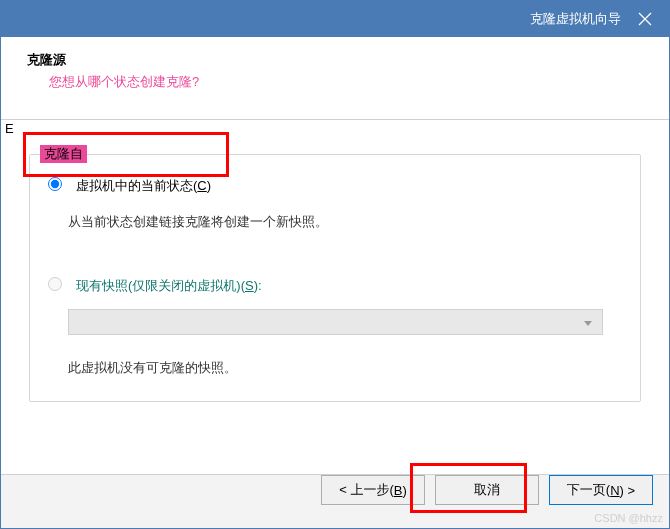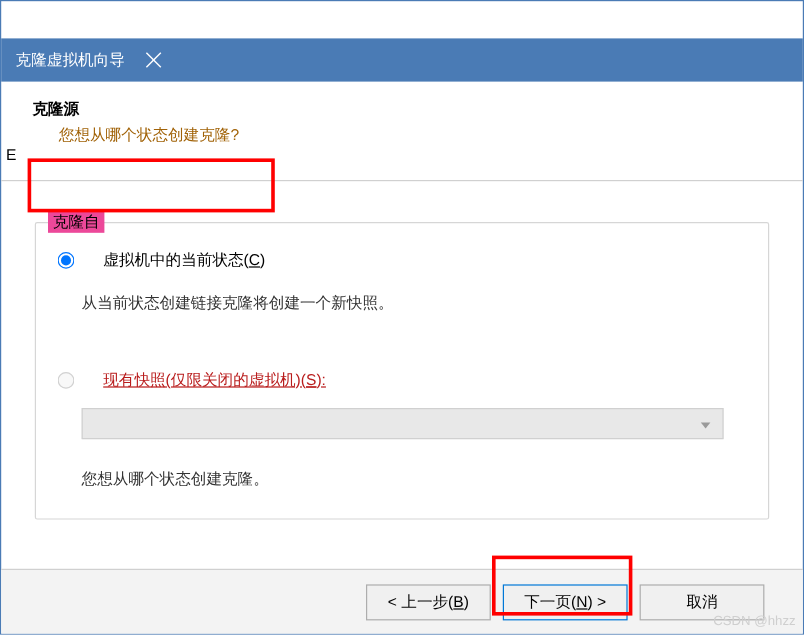--- a/index.html
+++ b/index.html
@@ -1,37 +1,37 @@
 <!DOCTYPE html>
 <html><head>
   <meta charset="utf-8">
   <style>
     * { box-sizing: border-box; margin: 0; padding: 0; }
     html, body { width: 670px; height: 529px; font-family: "Microsoft YaHei", "Segoe UI", Tahoma, sans-serif; font-size: 13px; background: #f0f0f0; overflow: hidden; }
     .window { width: 670px; height: 529px; position: relative; background: #fff; border: 1px solid #4a7bb5; }
-    .titlebar { height: 36px; background: #4a7bb5; color: #fff; display: flex; align-items: center; justify-content: flex-start; padding-left: 12px; font-size: 13px; margin-top: 31px; }
+    .titlebar { height: 36px; background: #4a7bb5; color: #fff; display: flex; align-items: center; justify-content: flex-end; padding-left: 12px; font-size: 13px; }
     .titlebar .title { }
     .close-btn { width: 48px; height: 36px; display: flex; align-items: center; justify-content: center; cursor: pointer; }
     .close-btn svg { width: 14px; height: 14px; }
     .header { padding: 14px 26px 28px 26px; border-bottom: 1px solid #d0d0d0; }
     .header .h1 { font-weight: bold; font-size: 13px; color: #000; margin-bottom: 4px; }
-    .header .h2 { font-size: 13px; color: #a16207; padding-left: 22px; }
+    .header .h2 { font-size: 13px; color: #ec4899; padding-left: 22px; }
     .body { padding: 18px 28px 0 28px; position: relative; height: 374px; }
     .groupbox { position: relative; border: 1px solid #d6d6d6; border-radius: 2px; padding: 22px 16px 24px 16px; margin-top: 16px; }
     .groupbox .legend { position: absolute; top: -10px; left: 10px; background: #ec4899; padding: 0 4px; font-size: 13px; color: #000; }
-    .radio-row { display: flex; align-items: center; gap: 24px; font-size: 13px; margin-left: 2px; }
+    .radio-row { display: flex; gap: 14px; font-size: 13px; margin-left: 2px; }
     .radio-row .acctext .u { text-decoration: underline; }
     input[type=radio] { width: 14px; height: 14px; }
     .sub { margin-left: 22px; margin-top: 18px; color: #333; font-size: 13px; }
     .option2 { margin-top: 46px; }
-    .option2 .radio-row label { color: #b91c1c; text-decoration: underline; }
+    .option2 .radio-row label { color: #0f766e; }
     .dropdown { margin-left: 22px; margin-top: 14px; width: 535px; height: 26px; background: #e8e8e8; border: 1px solid #d0d0d0; position: relative; }
     .dropdown::after { content: ""; position: absolute; right: 10px; top: 11px; border-left: 4px solid transparent; border-right: 4px solid transparent; border-top: 5px solid #9a9a9a; }
     .no-snap { margin-left: 22px; margin-top: 24px; color: #333; font-size: 13px; }
-    .footer { position: absolute; left: 0; right: 0; bottom: 0; height: 54px; border-top: 1px solid #d0d0d0; background: #f3f3f3; display: flex; align-items: center; justify-content: flex-end; padding-right: 32px; gap: 10px; }
+    .footer { position: absolute; left: 0; right: 0; bottom: 0; height: 54px; border-top: 1px solid #d0d0d0; background: #f3f3f3; display: flex; align-items: flex-start; justify-content: flex-end; padding-right: 16px; gap: 10px; }
     .btn { width: 104px; height: 30px; border: 1px solid #adadad; background: #f0f0f0; font-size: 13px; color: #000; display: flex; align-items: center; justify-content: center; cursor: pointer; }
     .btn .u { text-decoration: underline; }
     .btn.primary { border: 1px solid #0078d7; }
     .hl-red1 { position: absolute; left: 22px; top: 131px; width: 206px; height: 45px; border: 3px solid #ff0000; pointer-events: none; }
     .hl-red2 { position: absolute; left: 409px; top: 462px; width: 117px; height: 50px; border: 3px solid #ff0000; pointer-events: none; }
     .watermark { position: absolute; right: 6px; bottom: 4px; font-size: 11px; color: #cfcfcf; pointer-events: none; margin-top: 28px; }
     .edge-e { position: absolute; left: 4px; top: 120px; font-size: 13px; color: #000; }
   </style>
 </head>
 <body>
@@ -64,37 +64,37 @@
         <label class="acctext"><span>虚拟机中的当前状态(</span><span class="u">C</span><span>)</span></label>
       </div>
       <div class="sub">从当前状态创建链接克隆将创建一个新快照。</div>
 
       <div class="option2">
         <div class="radio-row">
           <input type="radio" name="src" disabled="" style="">
           <label class="acctext"><span>现有快照(仅限关闭的虚拟机)(</span><span class="u">S</span><span>):</span></label>
         </div>
         <div class="dropdown"></div>
-        <div class="no-snap">您想从哪个状态创建克隆。</div>
+        <div class="no-snap">此虚拟机没有可克隆的快照。</div>
       </div>
     </div>
   </div>
 
   <div class="footer">
     <div class="btn">
         <span>&lt; 上一步(</span>
         <span class="u">B</span>
         <span>)</span>
       </div>
+    <div class="btn">
+        <span>取消</span>
+      </div>
     <div class="btn primary">
         <span>下一页(</span>
         <span class="u">N</span>
         <span>) &gt;</span>
-      </div>
-    <div class="btn">
-        <span>取消</span>
       </div>
   </div>
 
   <div class="hl-red1"></div>
   <div class="hl-red2"></div>
   <div class="watermark">CSDN @hhzz</div>
 </div>
 
 </body></html>

